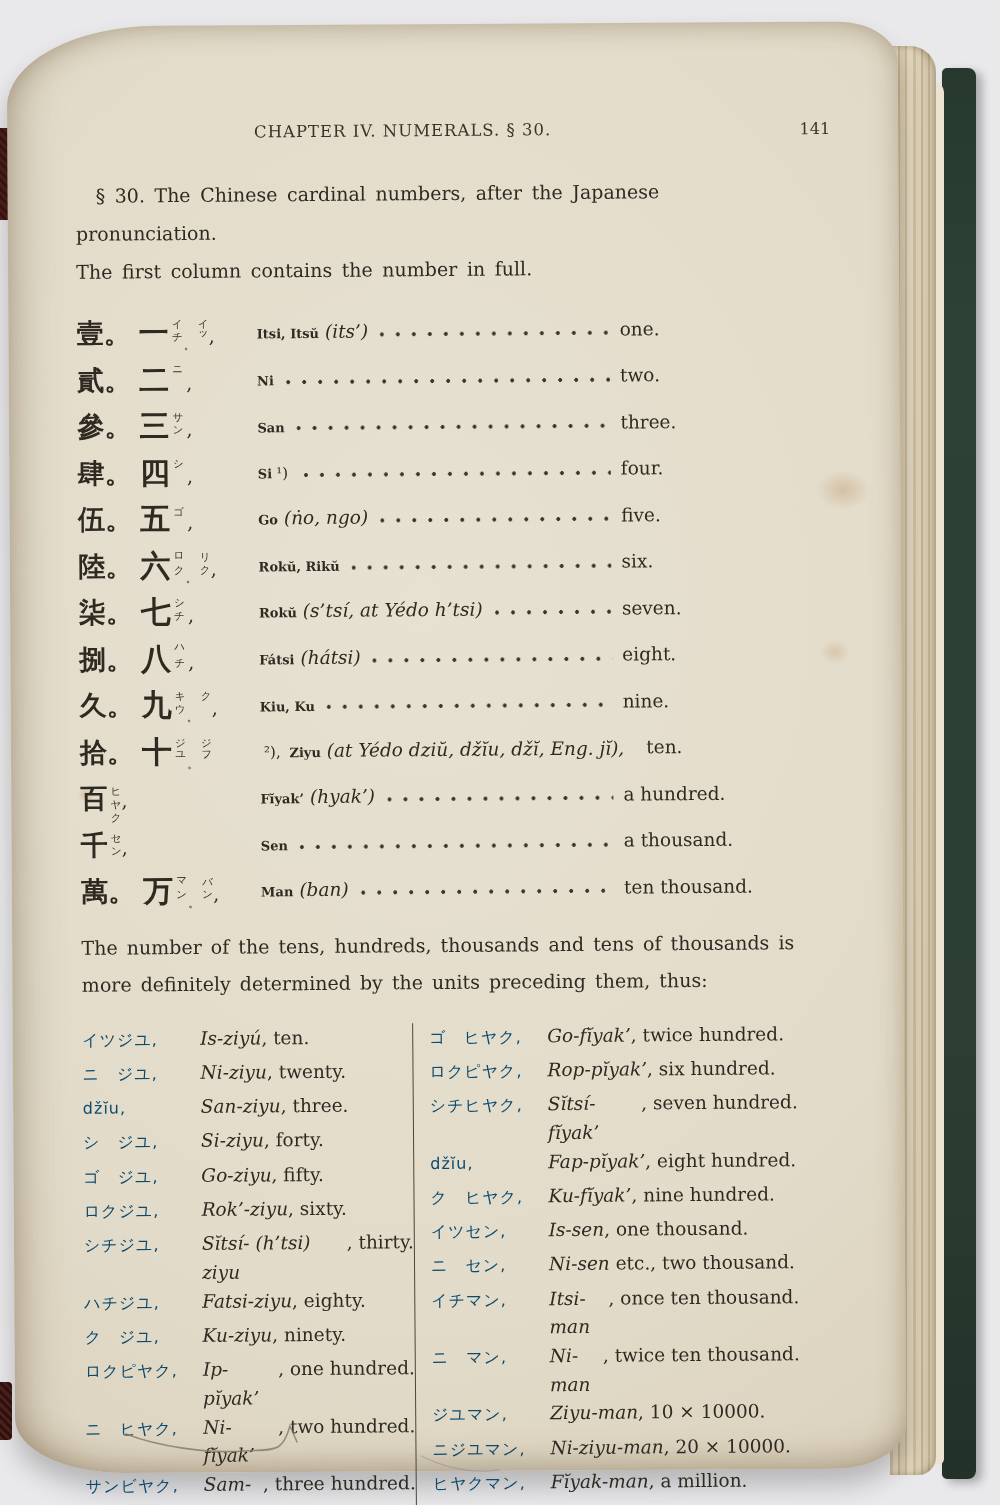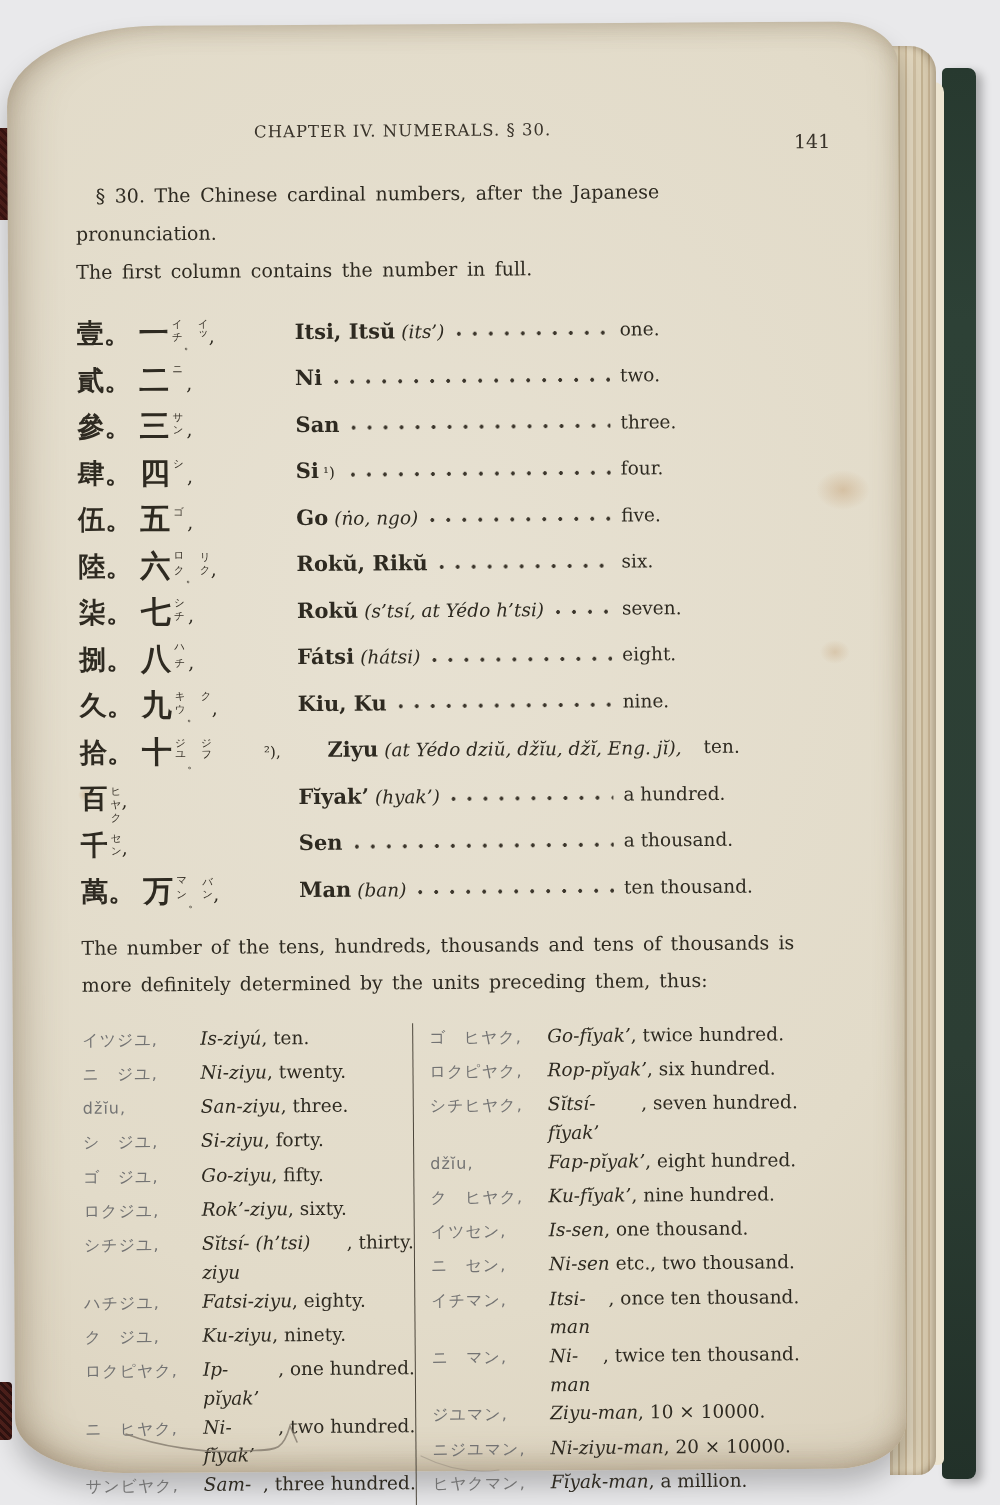--- a/index.html
+++ b/index.html
@@ -65,60 +65,60 @@
   .content{
     position:absolute;left:80px;right:205px;top:0;bottom:0;
     transform:rotate(-0.45deg);
     font-size:19px;line-height:1.55;
   }
   .running-head{
     margin-top:118px;position:relative;height:30px;
     font-size:16.5px;letter-spacing:1px;color:#39332a;
   }
   .running-head .chapter{display:block;text-align:center;transform:translateX(-30px);}
-  .running-head .pagenum{position:absolute;right:-40px;top:12px;font-size:19px;letter-spacing:0;margin-left:28px;}
+  .running-head .pagenum{position:absolute;right:-40px;top:2px;font-size:16px;letter-spacing:0;margin-left:28px;}
   .intro{margin-top:26px;word-spacing:3.5px;line-height:2.0;}
   .intro .l1{text-indent:20px;}
 
   
   .cardinals{margin-top:20px;}
   .crow{display:flex;align-items:center;min-height:45.6px;}
   .c-daiji{flex:0 0 62px;white-space:nowrap;}
   .c-num{flex:0 0 118px;white-space:nowrap;}
   .kanji-lg{font-size:27px;font-weight:600;font-family:"DejaVu Sans","Liberation Sans",sans-serif;}
   .kanji-xl{font-size:30px;font-weight:600;font-family:"DejaVu Sans","Liberation Sans",sans-serif;}
   .vfuri{
     display:inline-block;writing-mode:vertical-rl;text-orientation:upright;
     font-size:10.5px;line-height:1.05;letter-spacing:1px;vertical-align:top;
     margin:2px 0 0 3px;font-family:"DejaVu Sans","Liberation Sans",sans-serif;color:#3a342b;
   }
   .fsep:not(:empty){display:inline-block;vertical-align:bottom;font-size:11px;margin:0 0 2px 1px;}
   .cm{font-size:19px;}
   .c-label{white-space:nowrap;}
-  .c-label .bold{font-weight:bold;font-size:21px;margin-left:38px;}
+  .c-label .bold{font-weight:bold;font-size:13px;}
   .ital{font-style:italic;}
   .c-label .ital:not(:empty){margin-left:6px;font-size:18.5px;}
   .c-label .pre:not(:empty){font-size:15px;margin:0 4px;}
   .leader{
     flex:1 1 auto;min-width:0;height:14px;margin:6px 10px 0 12px;
     background-image:radial-gradient(circle at 2.2px 50%, #3b352b 1.7px, transparent 2.1px);
     background-size:16px 100%;background-repeat:repeat-x;
   }
   .c-eng{flex:0 0 172px;font-size:18.5px;}
 
   .midpara{margin-top:14px;word-spacing:3px;line-height:1.95;}
 
   
   .compounds{
     margin-top:22px;display:grid;grid-template-columns:330px 1fr;
   }
   .col-right{border-left:1.2px solid #4c463b;padding-left:16px;}
   .krow{display:flex;align-items:baseline;min-height:34.3px;}
   .kana{
-    flex:0 0 118px;white-space:pre;font-size:16px;color:#737373;
+    flex:0 0 118px;white-space:pre;font-size:16px;color:#0c4a6e;
     font-family:"DejaVu Sans","Liberation Sans",sans-serif;letter-spacing:1px;
   }
   .kname{font-size:18.5px;}
   .krest{font-size:18.5px;white-space:pre;}
 </style>
 </head>
 <body>
 
 <div>
   <div class="cover-right"></div>

